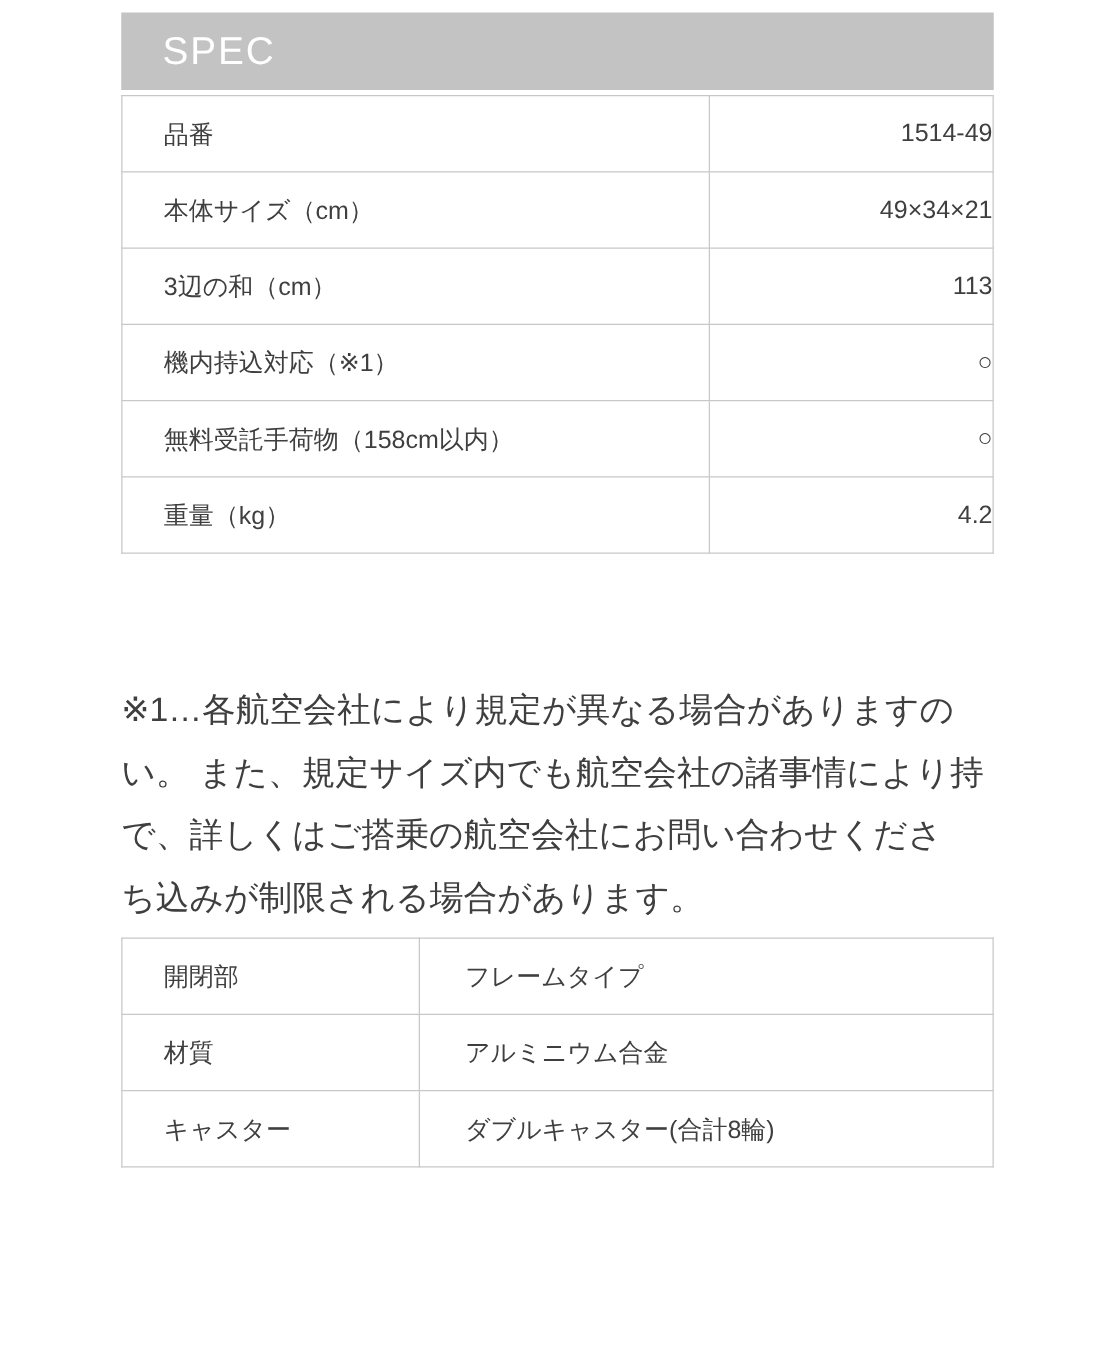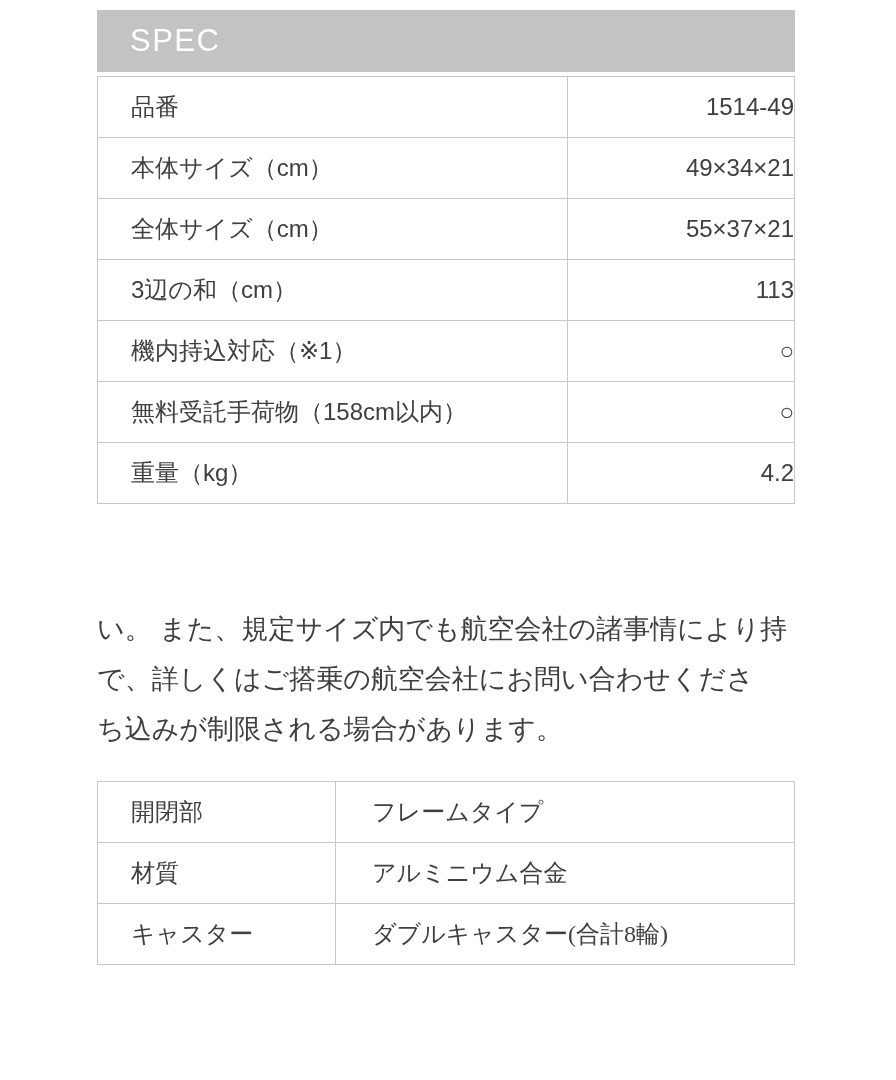--- a/index.html
+++ b/index.html
@@ -36,40 +36,40 @@
 
   
   table {
     border-collapse: collapse;
     width: 698px;
     table-layout: fixed;
   }
   td {
     border: 1px solid #c8c8c8;
     height: 61px;
-    font-size: 24px;
+    font-size: 20px;
     color: #3f3f3f;
     background: #ffffff;
     vertical-align: middle;
   }
   .spec-table .label-cell { width: 470px; padding-left: 33px; }
   .spec-table .value-cell { padding-left: 38px; text-align: right; }
 
   
   .note {
     margin-top: 100px;
     width: 698px;
     font-size: 27px;
     line-height: 50px;
     color: #3f3f3f;
   }
   .note-line { display: block; white-space: nowrap; }
 
   
-  .detail-table { margin-top: 27px; font-family: Liberation Serif, serif; }
+  .detail-table { margin-top: 7px; }
   .detail-table .label-cell { width: 238px; padding-left: 33px; }
   .detail-table .value-cell { padding-left: 36px; }
 </style>
 </head>
 <body>
 
 <div class="page">
   <div class="content">
 
     <section>
@@ -80,44 +80,41 @@
         <tbody>
           <tr>
             <td class="label-cell">品番</td>
             <td class="value-cell">1514-49</td>
           </tr>
           <tr>
             <td class="label-cell">本体サイズ（cm）</td>
             <td class="value-cell">49×34×21</td>
           </tr>
           <tr>
-            <td class="label-cell">全体サイズ（cm）</td>
-            <td class="value-cell">55×37×21</td>
-          </tr>
-          <tr>
             <td class="label-cell">3辺の和（cm）</td>
             <td class="value-cell">113</td>
           </tr>
           <tr>
             <td class="label-cell">機内持込対応（※1）</td>
             <td class="value-cell">○</td>
           </tr>
           <tr>
             <td class="label-cell">無料受託手荷物（158cm以内）</td>
             <td class="value-cell">○</td>
           </tr>
           <tr>
             <td class="label-cell">重量（kg）</td>
             <td class="value-cell">4.2</td>
           </tr>
         </tbody>
       </table>
     </section>
 
     <p class="note">
+      <span class="note-line">※1…各航空会社により規定が異なる場合がありますの</span>
       <span class="note-line">い。 また、規定サイズ内でも航空会社の諸事情により持</span>
       <span class="note-line">で、詳しくはご搭乗の航空会社にお問い合わせくださ</span>
       <span class="note-line">ち込みが制限される場合があります。</span>
     </p>
 
     <table class="detail-table">
       <tbody>
         <tr>
           <td class="label-cell">開閉部</td>
           <td class="value-cell">フレームタイプ</td>

